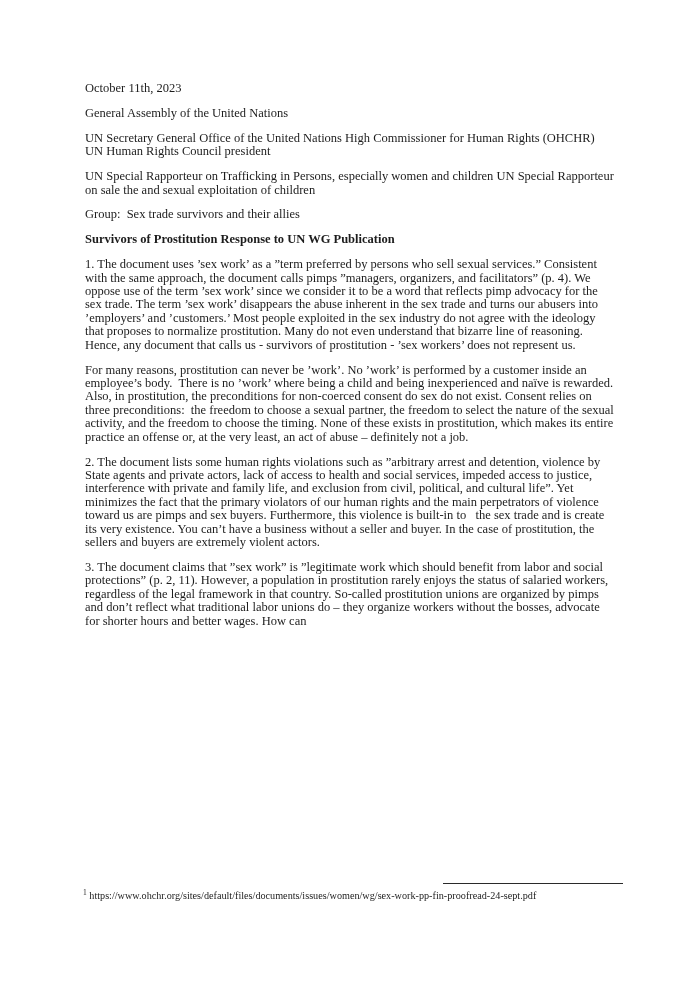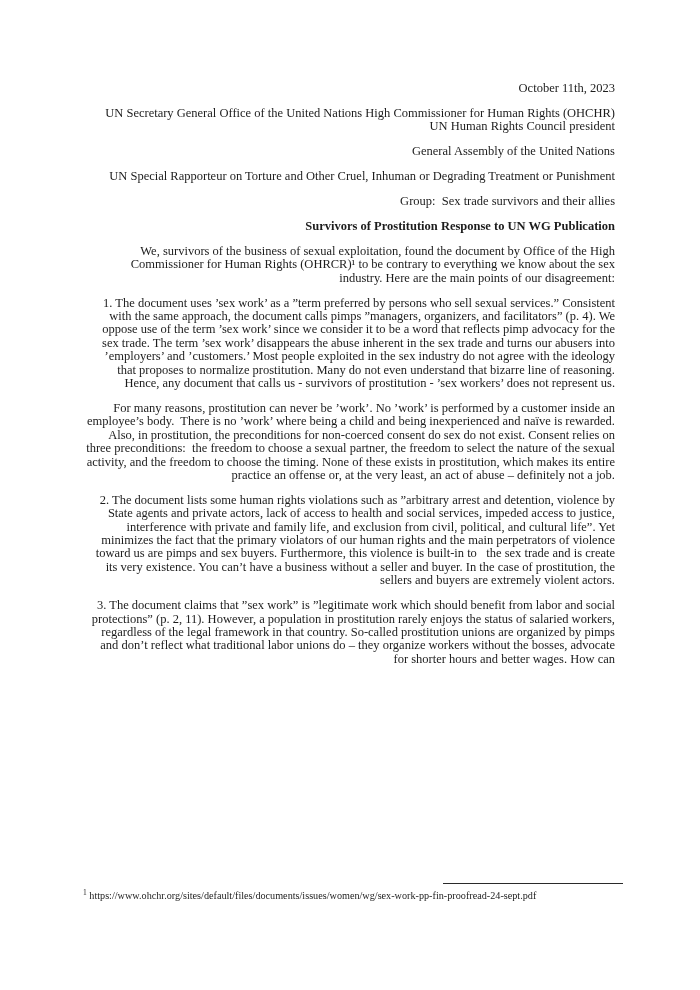--- a/index.html
+++ b/index.html
@@ -20,21 +20,21 @@
   .content {
     position: absolute;
     left: 85px;
     top: 82px;
     width: 530px;
   }
   .content p {
     margin: 0 0 11.5px 0;
     font-size: 12.5px;
     line-height: 13.4px;
-    text-align: right;
+    text-align: left;
     white-space: pre-wrap;
   }
   .title-line {
     text-align: center;
     font-weight: bold;
   }
   .footnote-sep {
     position: absolute;
     left: 443px;
     top: 883px;
@@ -57,29 +57,28 @@
     line-height: 0;
   }
 </style>
 </head>
 <body>
 
 <div class="page">
   <div class="content">
     <p>October 11th, 2023</p>
 
+    <p>General Assembly of the United Nations</p>
     <p>UN Secretary General Office of the United Nations High Commissioner for Human Rights (OHCHR) UN Human Rights Council president</p>
-    <p>General Assembly of the United Nations</p>
-    <p>UN Special Rapporteur on Torture and Other Cruel, Inhuman or Degrading Treatment or Punishment</p>
+    <p>UN Special Rapporteur on Trafficking in Persons, especially women and children UN Special Rapporteur on sale the and sexual exploitation of children</p>
 
     <p>Group:  Sex trade survivors and their allies</p>
 
     <p class="title-line">Survivors of Prostitution Response to UN WG Publication</p>
 
-    <p>We, survivors of the business of sexual exploitation, found the document by Office of the High Commissioner for Human Rights (OHRCR)¹ to be contrary to everything we know about the sex industry. Here are the main points of our disagreement:</p>
     <p>1. The document uses ’sex work’ as a ”term preferred by persons who sell sexual services.” Consistent with the same approach, the document calls pimps ”managers, organizers, and facilitators” (p. 4). We oppose use of the term ’sex work’ since we consider it to be a word that reflects pimp advocacy for the sex trade. The term ’sex work’ disappears the abuse inherent in the sex trade and turns our abusers into ’employers’ and ’customers.’ Most people exploited in the sex industry do not agree with the ideology that proposes to normalize prostitution. Many do not even understand that bizarre line of reasoning. Hence, any document that calls us - survivors of prostitution - ’sex workers’ does not represent us.</p>
     <p>For many reasons, prostitution can never be ’work’. No ’work’ is performed by a customer inside an employee’s body.  There is no ’work’ where being a child and being inexperienced and naïve is rewarded. Also, in prostitution, the preconditions for non-coerced consent do sex do not exist. Consent relies on three preconditions:  the freedom to choose a sexual partner, the freedom to select the nature of the sexual activity, and the freedom to choose the timing. None of these exists in prostitution, which makes its entire practice an offense or, at the very least, an act of abuse – definitely not a job.</p>
     <p>2. The document lists some human rights violations such as ”arbitrary arrest and detention, violence by State agents and private actors, lack of access to health and social services, impeded access to justice, interference with private and family life, and exclusion from civil, political, and cultural life”. Yet minimizes the fact that the primary violators of our human rights and the main perpetrators of violence toward us are pimps and sex buyers. Furthermore, this violence is built-in to   the sex trade and is create its very existence. You can’t have a business without a seller and buyer. In the case of prostitution, the sellers and buyers are extremely violent actors.</p>
     <p>3. The document claims that ”sex work” is ”legitimate work which should benefit from labor and social protections” (p. 2, 11). However, a population in prostitution rarely enjoys the status of salaried workers, regardless of the legal framework in that country. So-called prostitution unions are organized by pimps and don’t reflect what traditional labor unions do – they organize workers without the bosses, advocate for shorter hours and better wages. How can</p>
   </div>
 
   <div class="footnote-sep"></div>
 
   <div class="footnote"><sup>1</sup> <span>https://www.ohchr.org/sites/default/files/documents/issues/women/wg/sex-work-pp-fin-proofread-24-sept.pdf</span></div>
 </div>

